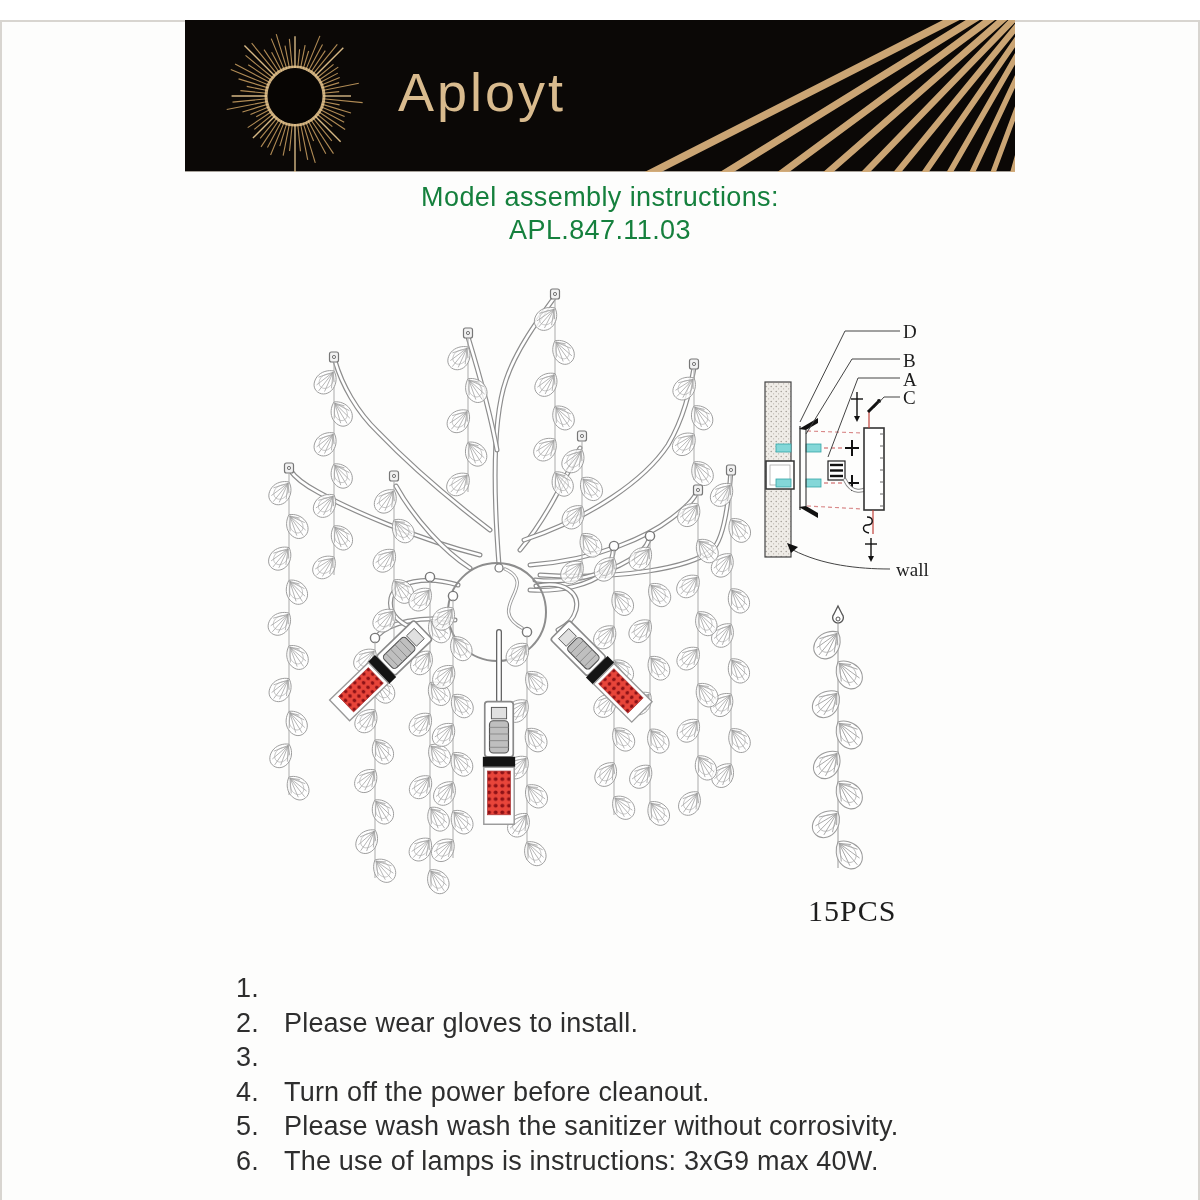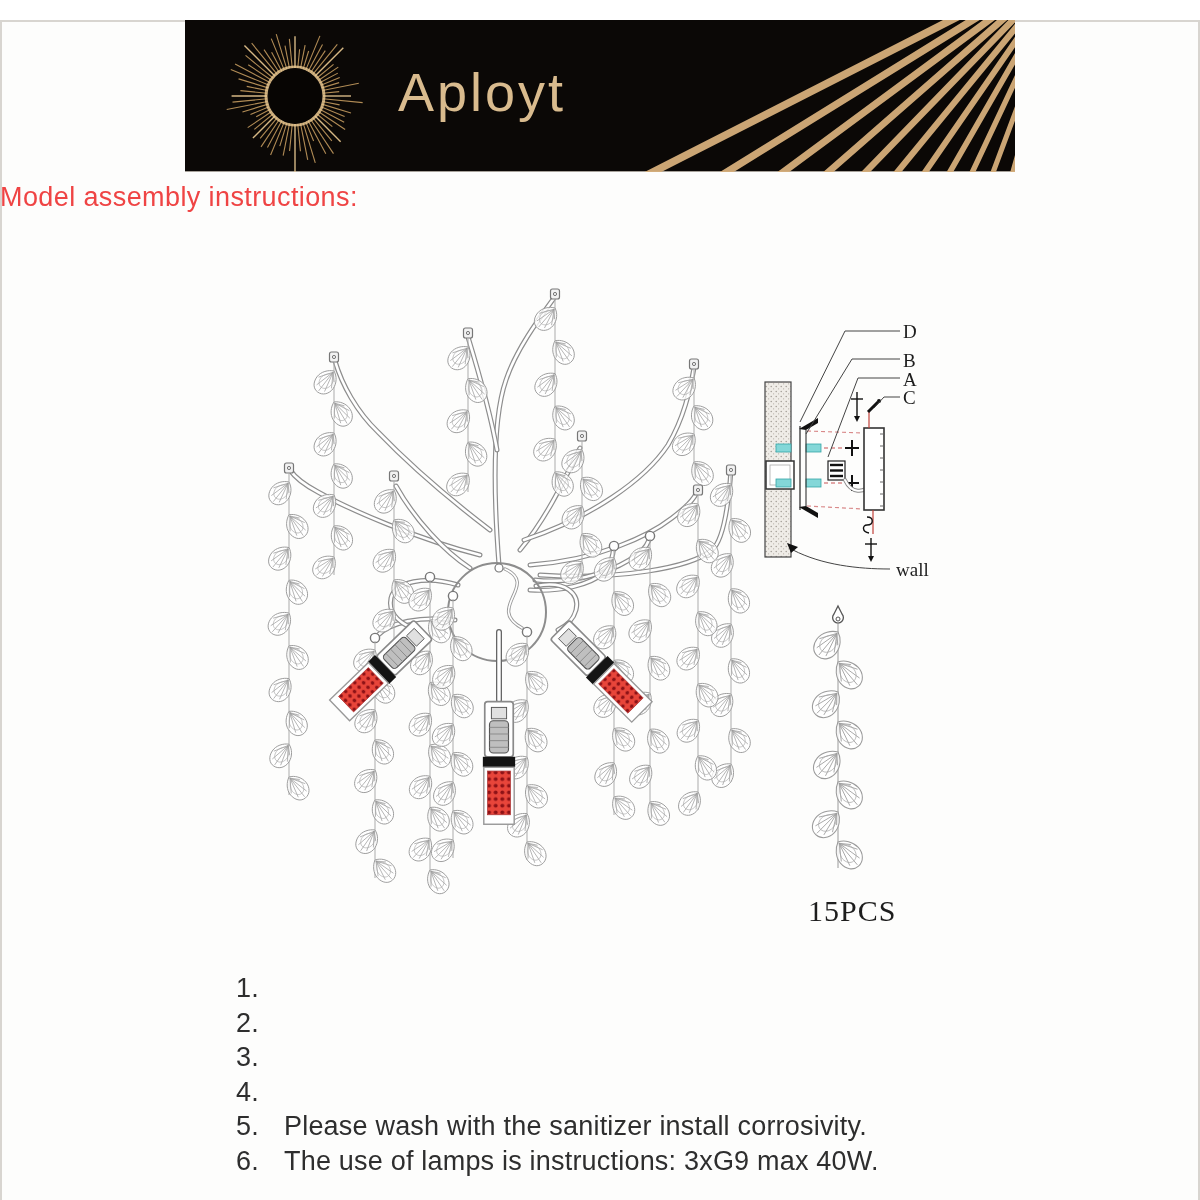--- a/index.html
+++ b/index.html
@@ -5,21 +5,21 @@
   html,body{margin:0;padding:0;background:#ffffff;}
   .page{position:relative;width:1200px;height:1200px;background:#fdfdfc;overflow:hidden;
         box-shadow:inset 0 0 0 2px #d8d5d0;font-family:"Liberation Sans",sans-serif;margin-top:20px;}
   
   .banner{position:absolute;left:185px;top:0;width:830px;height:152px;background:#0b0806;
           box-sizing:border-box;border-bottom:1px solid #a7a29b;}
   .banner svg{position:absolute;left:0;top:0;}
   .brand{position:absolute;left:213px;top:42px;font-size:54px;line-height:60px;color:#d9bb8e;
          letter-spacing:3px;font-weight:400;}
   
-  .title-block{position:absolute;left:0;top:161px;width:100%;color:#ef4444;}
+  .title-block{position:absolute;left:0;top:161px;width:100%;text-align:center;color:#15803d;}
   .title-line{font-size:27px;line-height:33px;letter-spacing:.4px;}
   
   .diagram{position:absolute;left:0;top:240px;}
   .lbl{font-family:"Liberation Serif",serif;font-size:19px;fill:#1d1d1d;}
   .wall-lbl{font-family:"Liberation Serif",serif;font-size:19px;fill:#1d1d1d;}
   .pcs{font-family:"Liberation Serif",serif;font-size:30px;fill:#1d1d1d;letter-spacing:1px;}
   
   .instructions{position:absolute;left:236px;top:951px;margin:0;padding:0;list-style:none;
                 font-size:27px;line-height:34.6px;color:#2e2e2e;letter-spacing:.2px;}
   .instructions li{display:flex;}
@@ -113,20 +113,21 @@
           <line x1="137.8651723468215" y1="73.2555200707723" x2="154.21947571985004" y2="71.64476178063393" stroke="#c39a5e" stroke-width="1.1" opacity="0.9"></line>
           <circle cx="110" cy="76" r="29" fill="none" stroke="#eccb92" stroke-width="3" opacity="0.8"></circle>
           <ellipse cx="110" cy="76" rx="26" ry="28" fill="#070503"></ellipse>
         </g>
     </svg>
     <span class="brand">Aployt</span>
   </header>
 
   <div class="title-block">
     <div class="title-line">Model assembly instructions:</div>
+    <div class="title-line">APL.847.11.03</div>
   </div>
 
   <svg class="diagram" width="1200" height="700" viewBox="0 240 1200 700">
     <defs>
       <g id="leafShape">
         <path d="M0,0 C7,3 13,11 13,20 C13,29 7,36 -1,36 C-9,36 -14,29 -14,20 C-14,11 -7,3 0,0 Z" fill="#ffffff" fill-opacity="0.78" stroke="#9b9b9b" stroke-width="1.2"></path>
         <g stroke="#9b9b9b" stroke-width="0.9">
           <line x1="0" y1="2" x2="9" y2="12"></line>
             <line x1="0" y1="2" x2="11" y2="21"></line>
           <line x1="0" y1="2" x2="6" y2="30"></line>
@@ -479,29 +480,31 @@
     <text class="wall-lbl" x="896" y="556">wall</text>
     <text class="pcs" x="808" y="901">15PCS</text>
   </svg>
 
   <ol class="instructions">
     <li>
         <span class="num">1.</span>
       </li>
     <li>
         <span class="num">2.</span>
+        <span class="txt">Please wear gloves to install.</span>
       </li>
     <li>
         <span class="num">3.</span>
       </li>
     <li>
         <span class="num">4.</span>
+        <span class="txt">Turn off the power before cleanout.</span>
       </li>
     <li>
         <span class="num">5.</span>
-        <span class="txt">Please wash with the sanitizer install corrosivity.</span>
+        <span class="txt">Please wash wash the sanitizer without corrosivity.</span>
       </li>
     <li>
         <span class="num">6.</span>
         <span class="txt">The use of lamps is instructions: 3xG9 max 40W.</span>
       </li>
   </ol>
 </div>
 
 </body></html>

